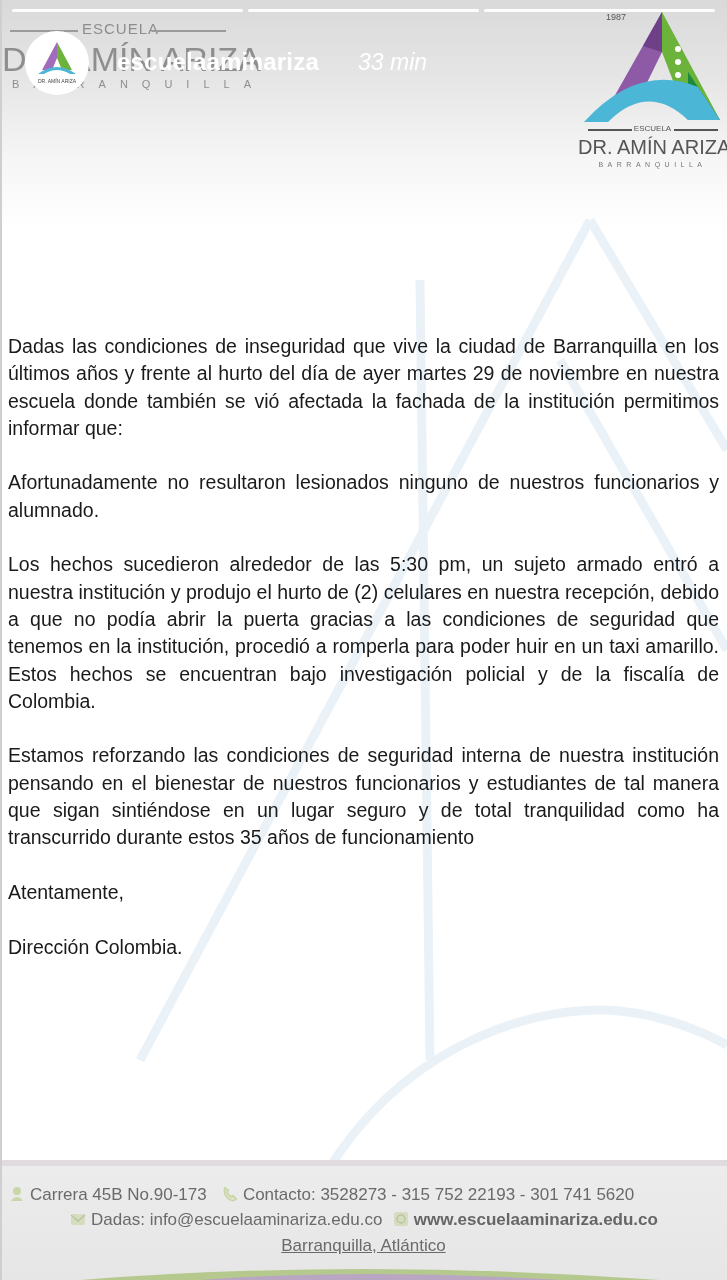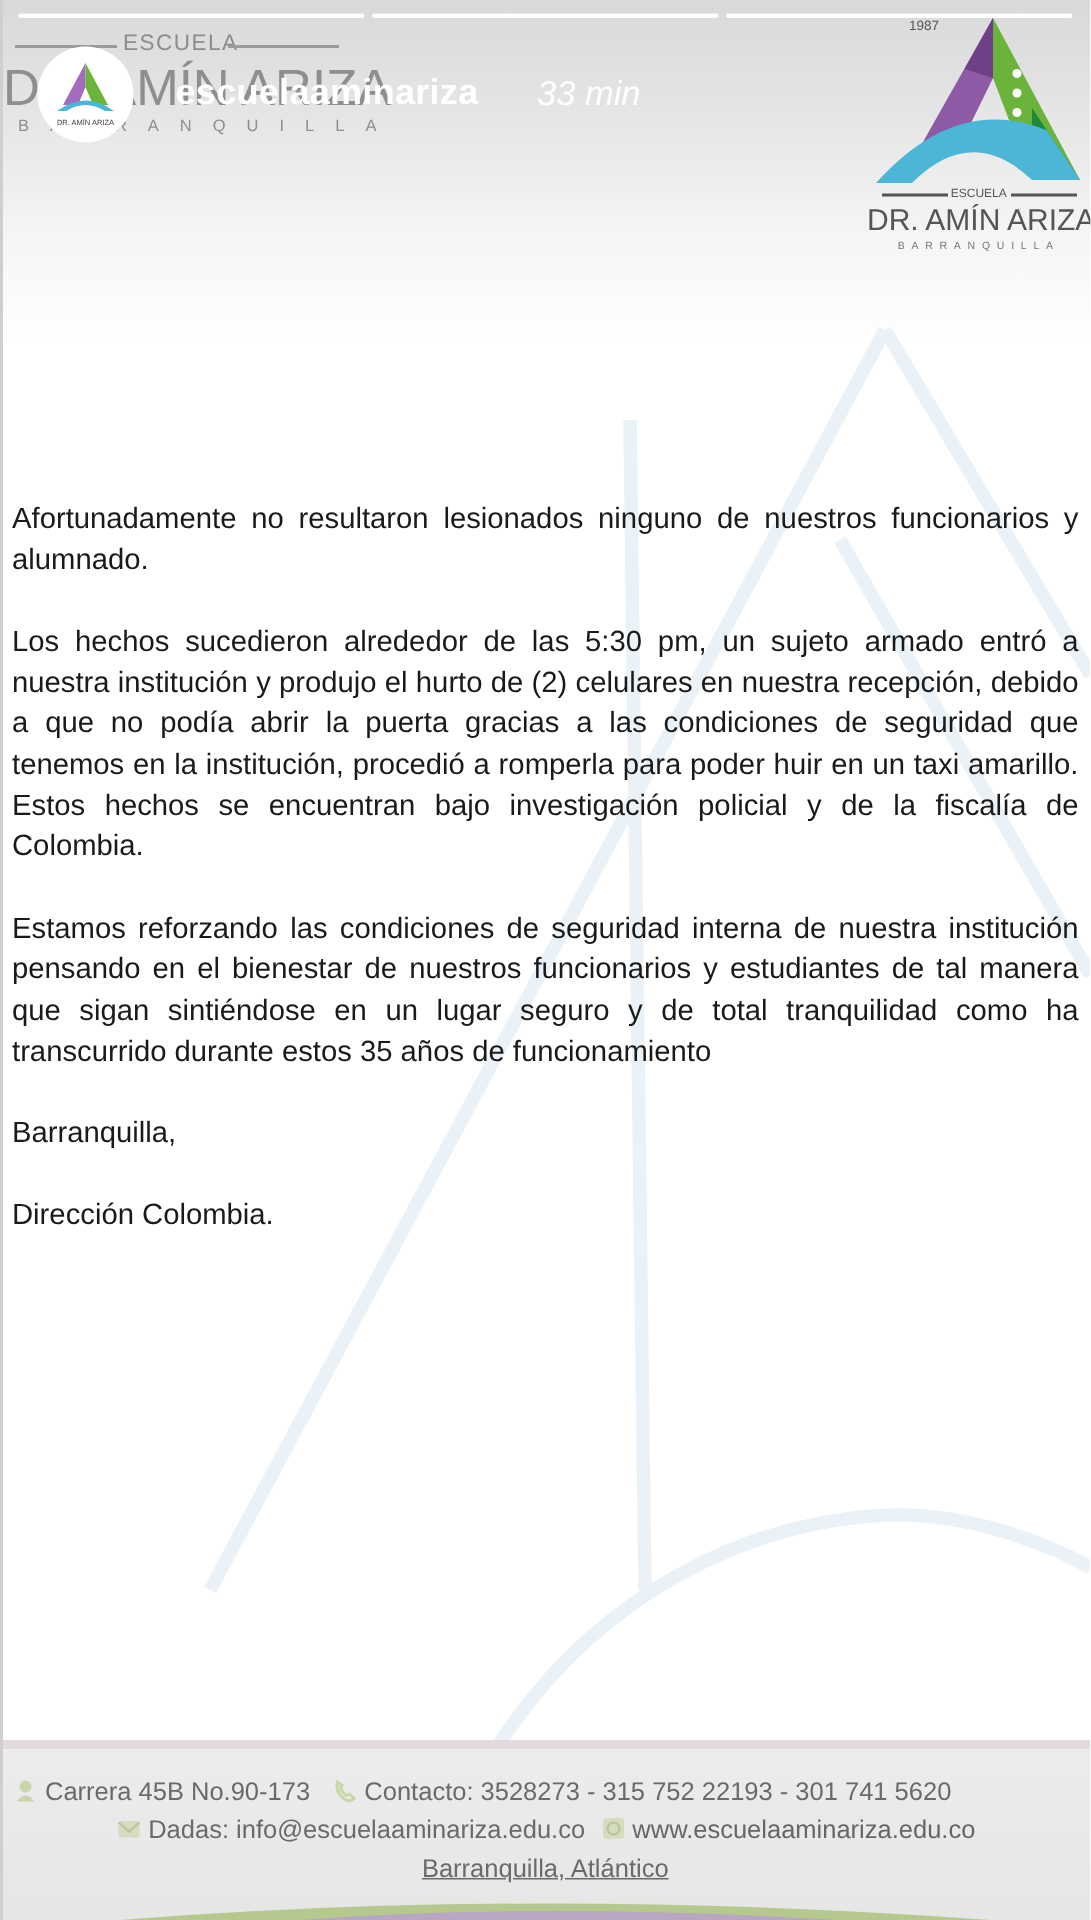--- a/index.html
+++ b/index.html
@@ -55,21 +55,21 @@
   .footer-band {
     position: absolute; left: 0; top: 1160px; width: 727px; height: 120px;
     background: linear-gradient(180deg, #ececec 0%, #e6e6e6 100%);
     border-top: 6px solid #e1dbe0;
   }
   .footer-line { position: absolute; left: 0; width: 727px; text-align: center; font-size: 17px; color: #6a6a6a; white-space: nowrap; }
   .footer-line .ico { display: inline-block; width: 18px; height: 18px; vertical-align: -3px; margin-right: 4px; }
   .f1 { top: 1185px; text-align: left; padding-left: 8px; }
   .f2 { top: 1210px; }
   .f3 { top: 1236px; text-decoration: underline; }
-  .url { color: #666; font-weight: normal; }
+  .url { color: #666; font-weight: bold; }
 
   .wave { position: absolute; left: 0; top: 1262px; width: 727px; height: 18px; }
   .edge-l { position: absolute; left: 0; top: 0; width: 2px; height: 1280px; background: #cfcfcf; z-index: 8; }
 </style>
 </head>
 <body>
 
 <div class="story">
   <div class="top-shade"></div>
 
@@ -126,24 +126,25 @@
     <div class="city">BARRANQUILLA</div>
   </div>
 
   <div class="more-btn">
     <span></span>
     <span></span>
     <span></span>
   </div>
 
   <div class="content">
+    <p>Dadas las condiciones de inseguridad que vive la ciudad de Barranquilla en los últimos años y frente al hurto del día de ayer martes 29 de noviembre en nuestra escuela donde también se vió afectada la fachada de la institución permitimos informar que:</p>
     <p>Afortunadamente no resultaron lesionados ninguno de nuestros funcionarios y alumnado.</p>
     <p>Los hechos sucedieron alrededor de las 5:30 pm, un sujeto armado entró a nuestra institución y produjo el hurto de (2) celulares en nuestra recepción, debido a que no podía abrir la puerta gracias a las condiciones de seguridad que tenemos en la institución, procedió a romperla para poder huir en un taxi amarillo. Estos hechos se encuentran bajo investigación policial y de la fiscalía de Colombia.</p>
     <p>Estamos reforzando las condiciones de seguridad interna de nuestra institución pensando en el bienestar de nuestros funcionarios y estudiantes de tal manera que sigan sintiéndose en un lugar seguro y de total tranquilidad como ha transcurrido durante estos 35 años de funcionamiento</p>
-    <p>Barranquilla,</p>
+    <p>Atentamente,</p>
     <p>Dirección Colombia.</p>
   </div>
 
   <div class="footer-band"></div>
 
   <div class="footer-line f1">
     <svg class="ico" viewBox="0 0 18 18">
         <circle cx="9" cy="6" r="4" fill="#c9d7a8"></circle>
         <path d="M3 16 Q9 8 15 16 Z" fill="#c9d7a8"></path>
       </svg><span>Carrera 45B No.90-173</span>

